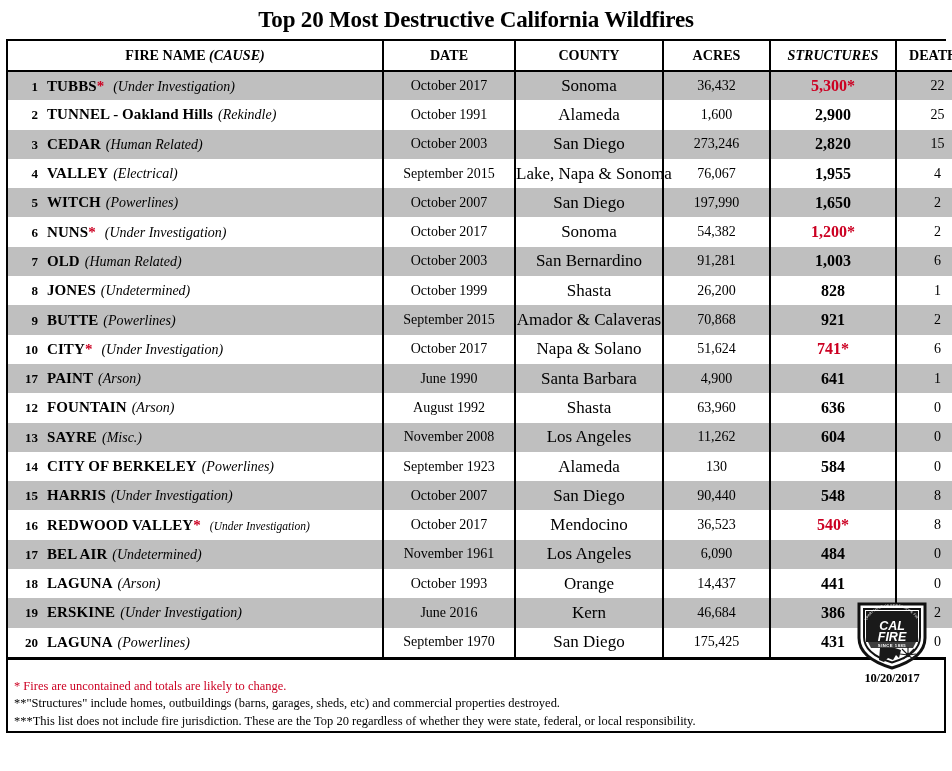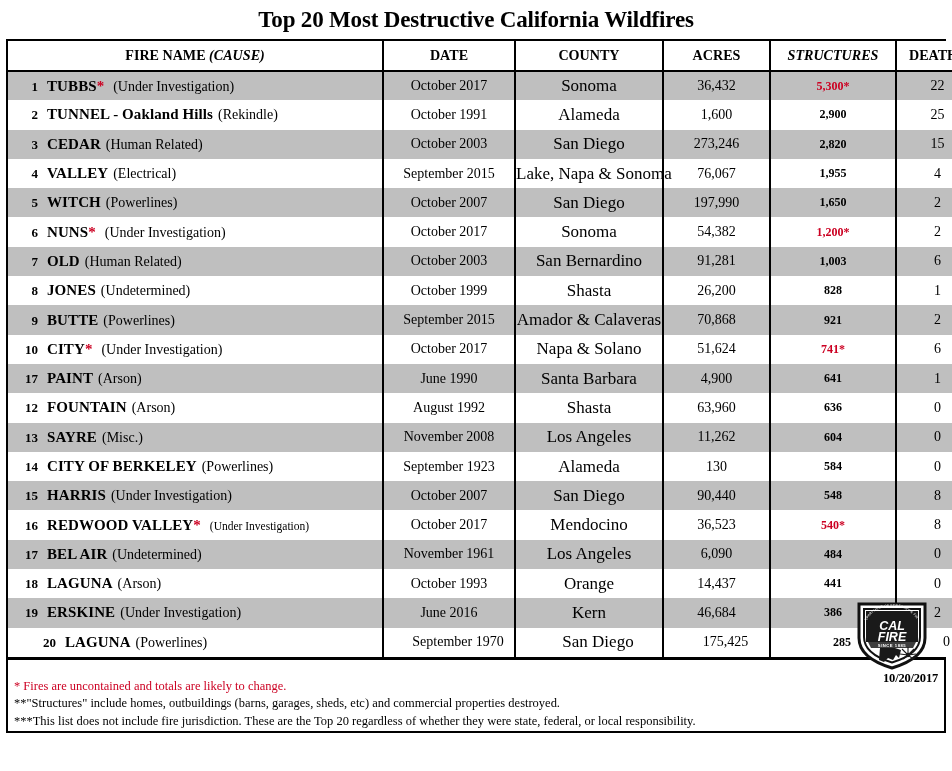--- a/index.html
+++ b/index.html
@@ -105,46 +105,47 @@
     font-weight: bold;
     font-size: 15px;
     letter-spacing: 0.1px;
   }
   .star {
     color: #cc0022;
     font-weight: bold;
     font-size: 15px;
   }
   .cause {
+    font-style: italic;
     font-size: 14px;
     margin-left: 5px;
   }
   .cause.small {
     font-size: 11.5px;
     margin-left: 7px;
   }
   .cause.gap {
     margin-left: 9px;
   }
 
   td.cell-date, td.cell-county, td.cell-acres, td.cell-deaths {
     text-align: center;
     font-size: 14px;
     white-space: nowrap;
   }
   td.cell-county { font-size: 17px; }
   td.cell-struct {
     text-align: center;
     font-weight: bold;
-    font-size: 12px;
+    font-size: 16px;
     white-space: nowrap;
   }
   td.cell-struct.red { color: #cc0022; }
 
-  tbody tr:last-child td { border-bottom: none; padding-left: 18px; }
+  tbody tr:last-child td { border-bottom: none; }
 
   
   .foot-sep {
     border-top: 3px solid #000;
   }
   .footnotes {
     position: relative;
     height: 71px;
     padding: 17px 0 0 6px;
     box-sizing: border-box;
@@ -164,21 +165,20 @@
     right: 6px;
     top: -62px;
     width: 92px;
     text-align: center;
   }
   .logo-date {
     font-size: 12.5px;
     font-weight: bold;
     margin-top: 1px;
     letter-spacing: -0.2px;
-    text-align: right;
   }
   svg.callogo { display: block; margin: 0 auto; }
 </style>
 </head>
 <body>
 
 <div id="page">
 
   <div class="title">Top 20 Most Destructive California Wildfires</div>
 
@@ -353,21 +353,21 @@
             <td class="cell-county">Kern</td>
             <td class="cell-acres">46,684</td>
             <td class="cell-struct">386</td>
             <td class="cell-deaths">2</td>
           </tr>
           <tr class="plain">
             <td class="cell-name"><span class="rank">20</span><span class="fname">LAGUNA</span><span class="cause">(Powerlines)</span></td>
             <td class="cell-date">September 1970</td>
             <td class="cell-county">San Diego</td>
             <td class="cell-acres">175,425</td>
-            <td class="cell-struct">285</td>
+            <td class="cell-struct">431</td>
             <td class="cell-deaths">0</td>
           </tr>
         </tbody>
     </table>
 
     <div class="foot-sep"></div>
 
     <div class="footnotes">
       <div class="fn-line red">* Fires are uncontained and totals are likely to change.</div>
       <div class="fn-line">**"Structures" include homes, outbuildings (barns, garages, sheds, etc) and commercial properties destroyed.</div>

